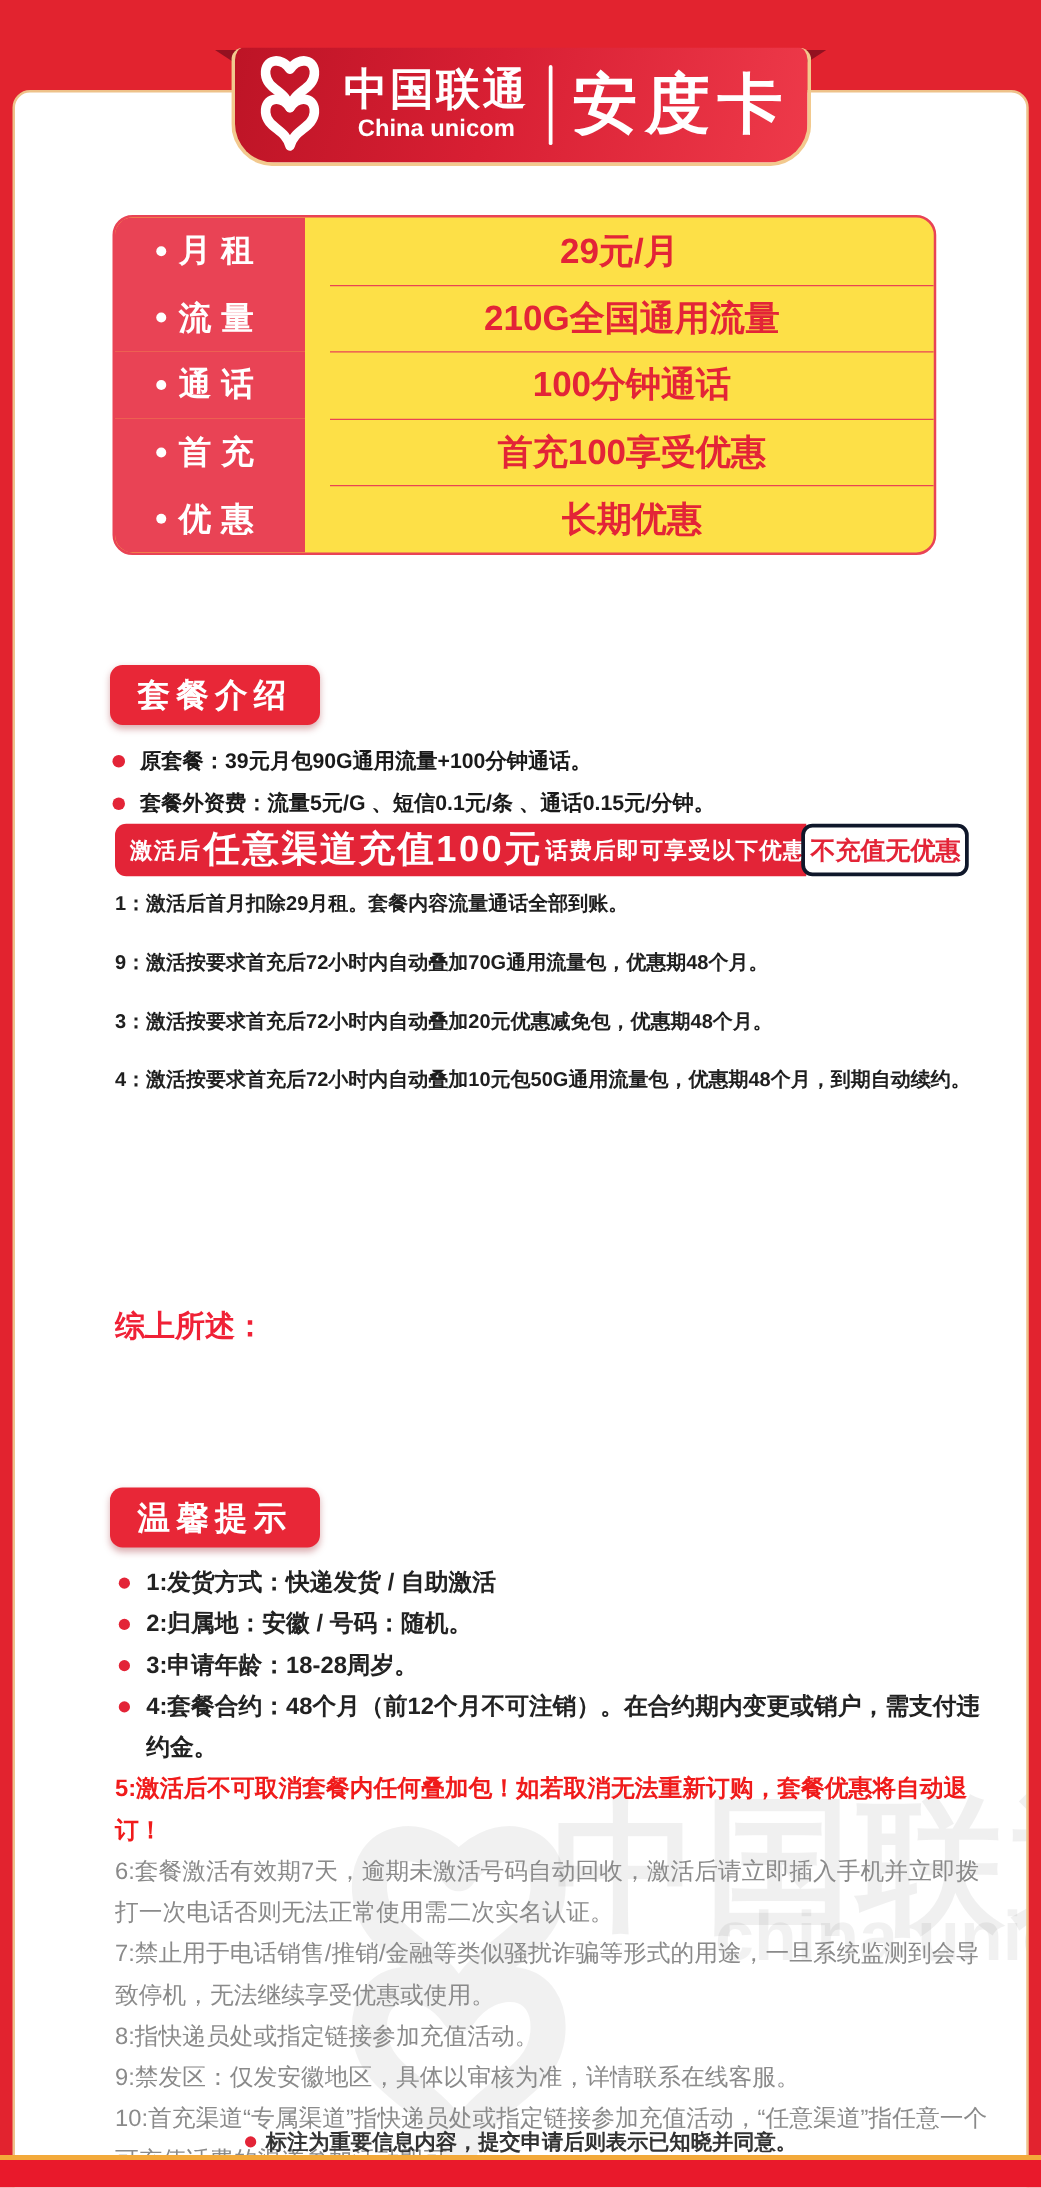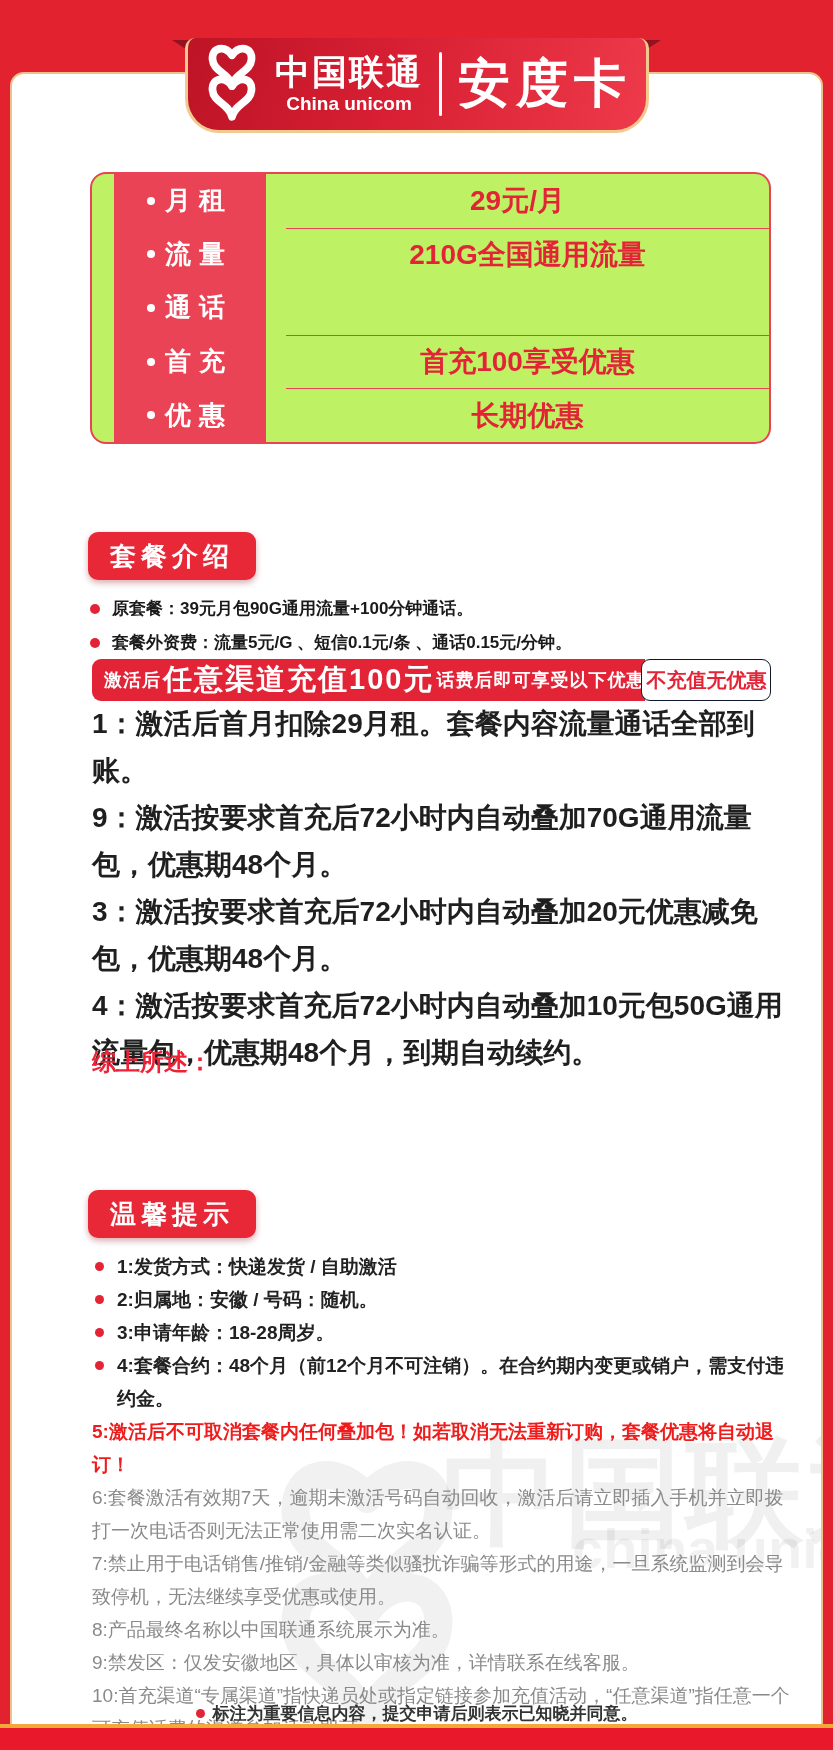--- a/index.html
+++ b/index.html
@@ -35,21 +35,21 @@
   .brand{display:flex;flex-direction:column;align-items:center;line-height:1.05;}
   .brand-cn{color:#fff;font-size:35px;font-weight:800;letter-spacing:2px;}
   .brand-en{color:#fff;font-size:19px;font-weight:700;margin-top:3px;}
   .badge .vline{width:3px;height:64px;background:#fff;margin:0 16px;border-radius:2px;}
   .card-name{color:#fff;font-size:52px;font-weight:800;letter-spacing:6px;}
 
   
   .plan{
     position:absolute;left:90px;top:172px;width:655px;height:268px;
     border:2px solid #e94355;border-radius:16px;overflow:hidden;
-    background:#bef264;z-index:2;padding-left:22px;
+    background:#fde047;z-index:2;
   }
   .t-row{display:flex;height:53.6px;}
   .t-label{
     width:152px;background:#e94355;color:#fff;
     display:flex;align-items:center;justify-content:center;
     font-size:26px;font-weight:800;letter-spacing:8px;
     flex-shrink:0;
   }
   .t-label .dot{width:8px;height:8px;border-radius:50%;background:#fff;margin-right:10px;flex-shrink:0;}
   .t-value{
@@ -76,28 +76,28 @@
 
   
   .banner{position:absolute;left:92px;top:659px;width:654px;height:42px;display:flex;z-index:2;}
   .banner-red{
     flex:1;background:#e32437;border-radius:9px 0 0 9px;
     display:flex;align-items:center;padding-left:12px;color:#fff;white-space:nowrap;
   }
   .banner-pre,.banner-suf{font-size:18px;font-weight:800;letter-spacing:1px;}
   .banner-big{font-size:29px;font-weight:800;letter-spacing:2px;margin:0 2px;}
   .banner-tag{
-    width:128px;background:#fff;border:1px solid #0f172a;border-radius:9px;
+    width:128px;background:#fff;border:3px solid #0f172a;border-radius:9px;
     margin-left:-4px;display:flex;align-items:center;justify-content:center;
     color:#e32437;font-size:20px;font-weight:800;flex-shrink:0;
   }
 
   
   .benefits{position:absolute;left:92px;top:700px;width:700px;z-index:2;
-    color:#1f1f1f;font-size:28px;font-weight:600;line-height:47px;}
+    color:#1f1f1f;font-size:16px;font-weight:600;line-height:47px;}
 
   
   .summary{position:absolute;left:92px;top:1042px;width:700px;z-index:2;}
   .summary-title{color:#f02136;font-size:24px;font-weight:800;line-height:40px;}
   .summary-text{color:#1f1f1f;font-size:22px;font-weight:500;line-height:41px;margin-top:4px;}
 
   
   .tips{position:absolute;left:92px;top:1250px;width:706px;z-index:2;font-size:19px;line-height:33px;}
   .tip{display:flex;}
   .tip .tip-dot{width:9px;height:9px;border-radius:50%;background:#e32437;margin:12px 13px 0 3px;flex-shrink:0;}
@@ -170,20 +170,21 @@
           <span class="dot"></span>
           <span>流量</span>
         </div>
       <div class="t-value">210G全国通用流量</div>
     </div>
     <div class="t-row">
       <div class="t-label">
           <span class="dot"></span>
           <span>通话</span>
         </div>
+      <div class="t-value">100分钟通话</div>
     </div>
     <div class="t-row">
       <div class="t-label">
           <span class="dot"></span>
           <span>首充</span>
         </div>
       <div class="t-value">首充100享受优惠</div>
     </div>
     <div class="t-row">
       <div class="t-label">
@@ -247,21 +248,21 @@
     <div class="tip red-item no-dot">
         <span class="tip-text">5:激活后不可取消套餐内任何叠加包！如若取消无法重新订购，套餐优惠将自动退订！</span>
       </div>
     <div class="tip gray-item no-dot">
         <span class="tip-text">6:套餐激活有效期7天，逾期未激活号码自动回收，激活后请立即插入手机并立即拨打一次电话否则无法正常使用需二次实名认证。</span>
       </div>
     <div class="tip gray-item no-dot">
         <span class="tip-text">7:禁止用于电话销售/推销/金融等类似骚扰诈骗等形式的用途，一旦系统监测到会导致停机，无法继续享受优惠或使用。</span>
       </div>
     <div class="tip gray-item no-dot">
-        <span class="tip-text">8:产品最终名称以中国联通系统展示为准。</span>
+        <span class="tip-text">8:指快递员处或指定链接参加充值活动。</span>
       </div>
     <div class="tip gray-item no-dot">
         <span class="tip-text">9:禁发区：仅发安徽地区，具体以审核为准，详情联系在线客服。</span>
       </div>
     <div class="tip gray-item no-dot">
         <span class="tip-text">10:首充渠道“专属渠道”指快递员处或指定链接参加充值活动，“任意渠道”指任意一个可充值话费的渠道参加活动即可。</span>
       </div>
   </div>
 
   <div class="foot-note">

